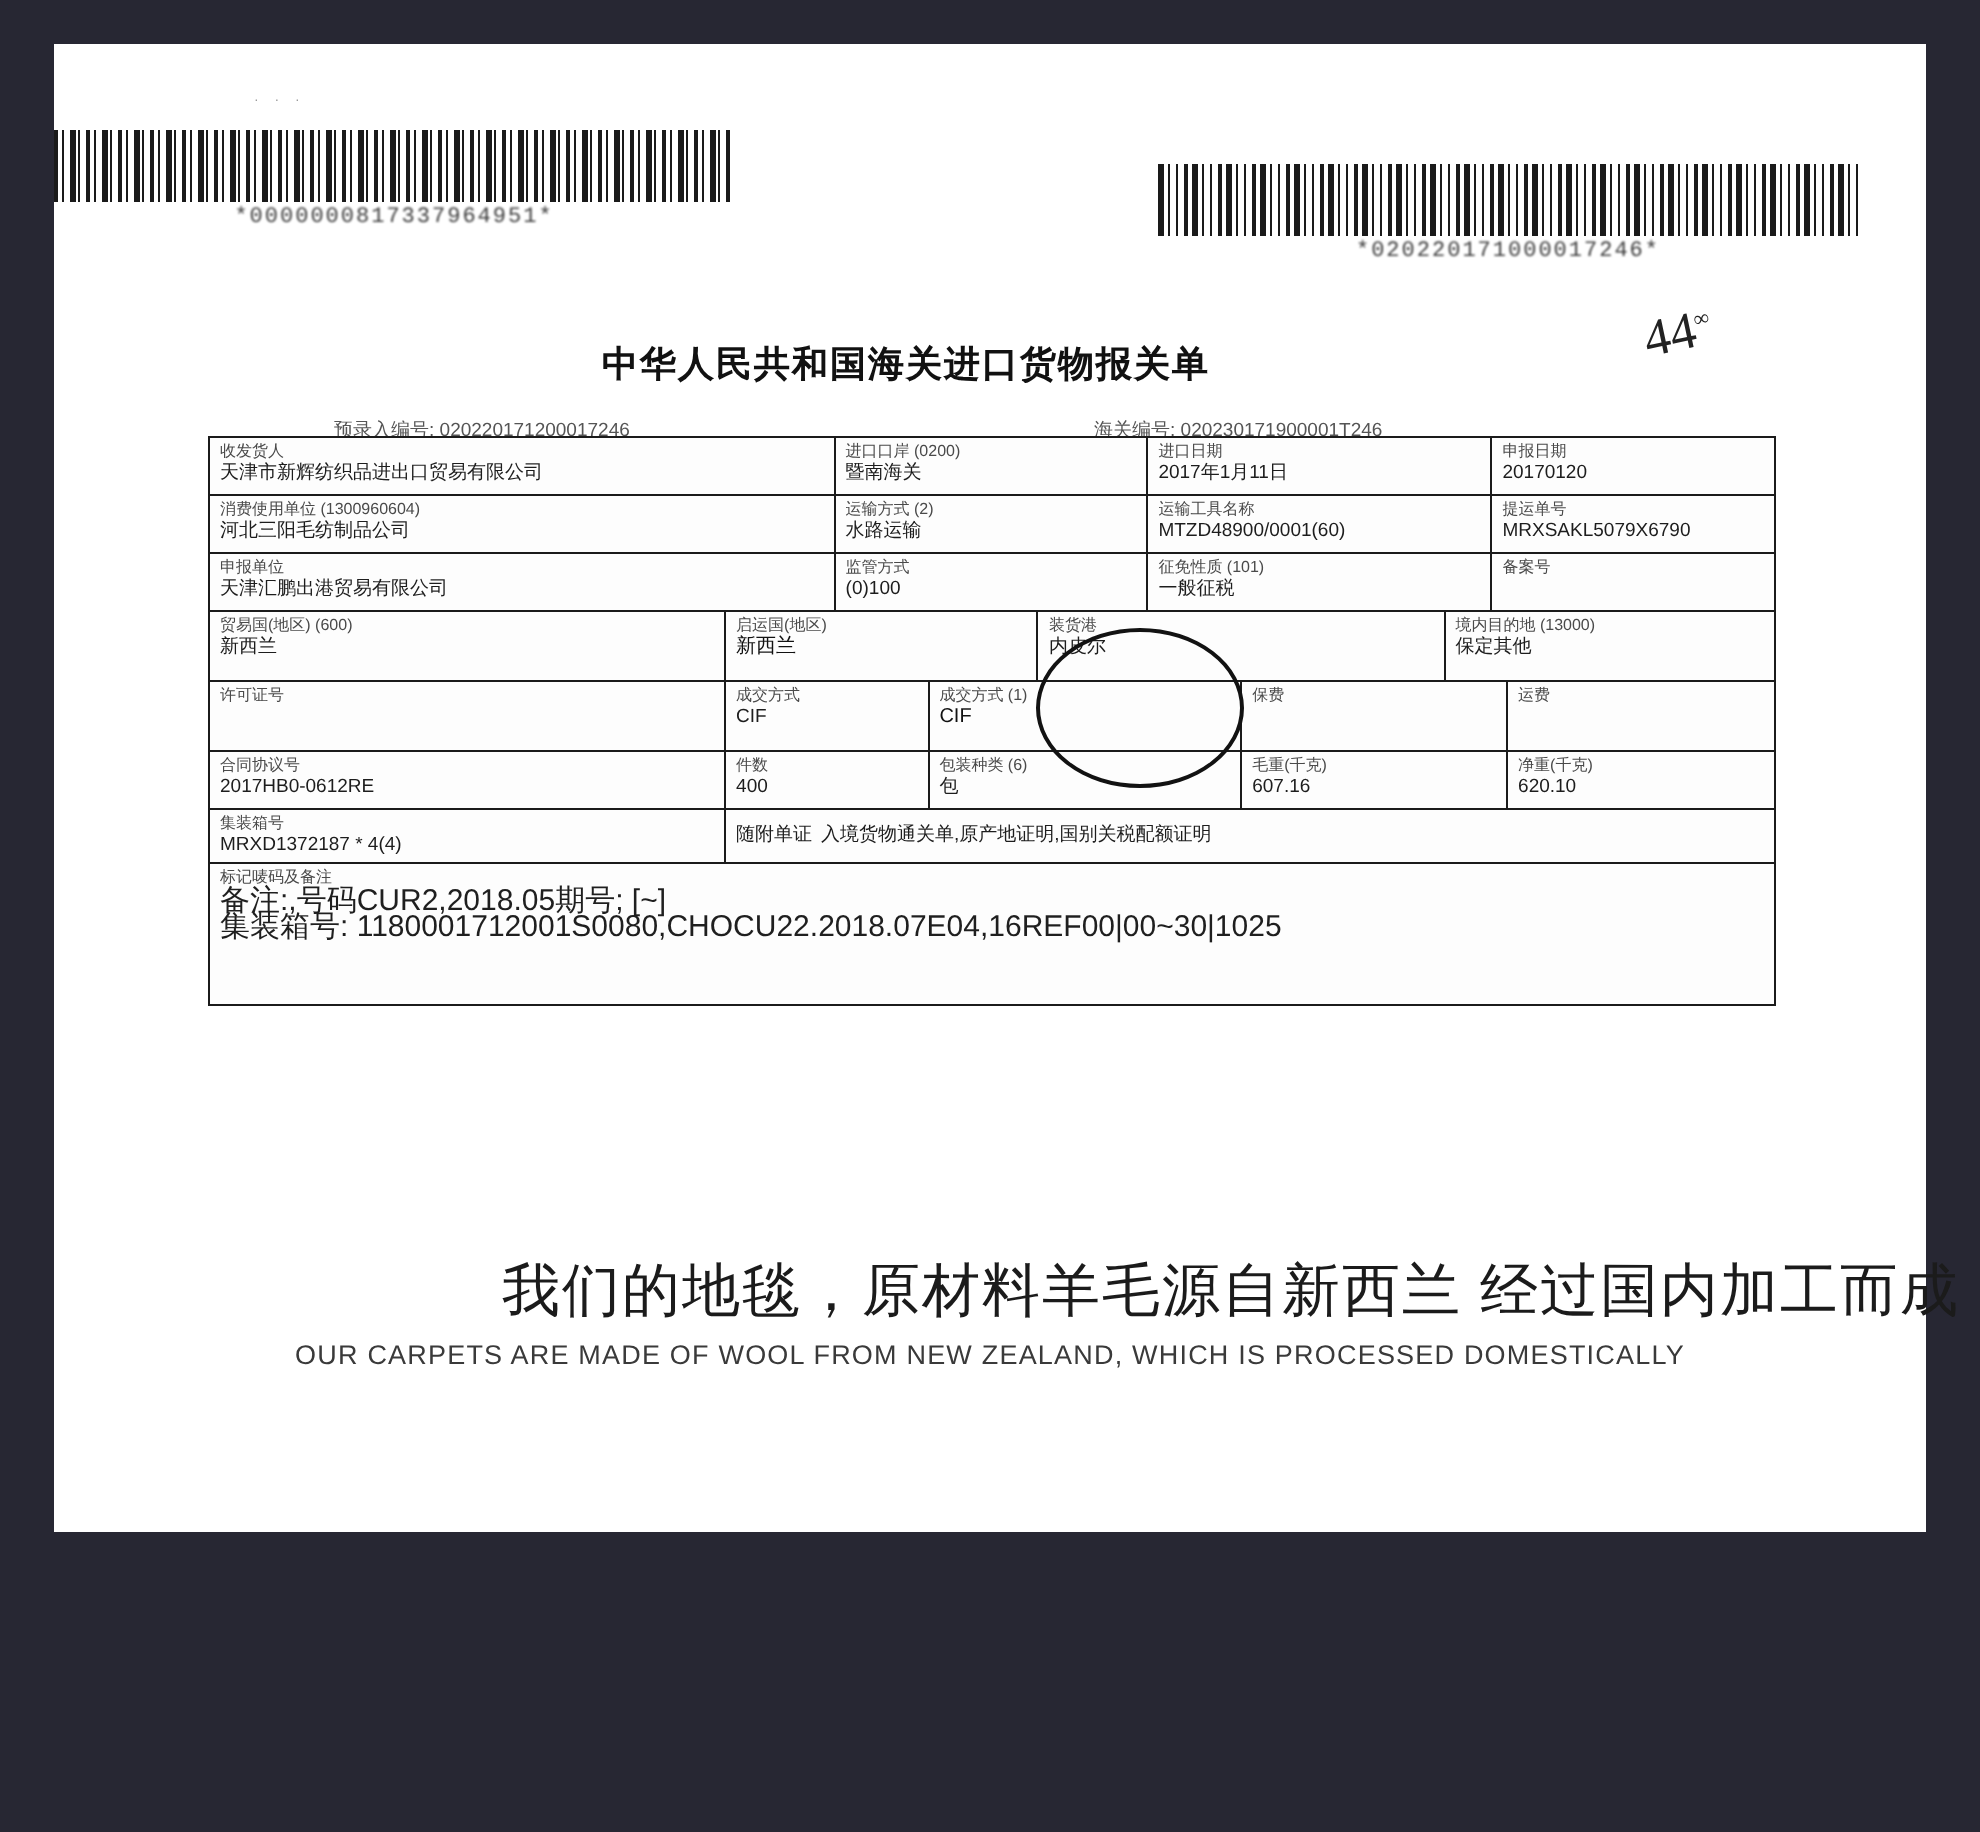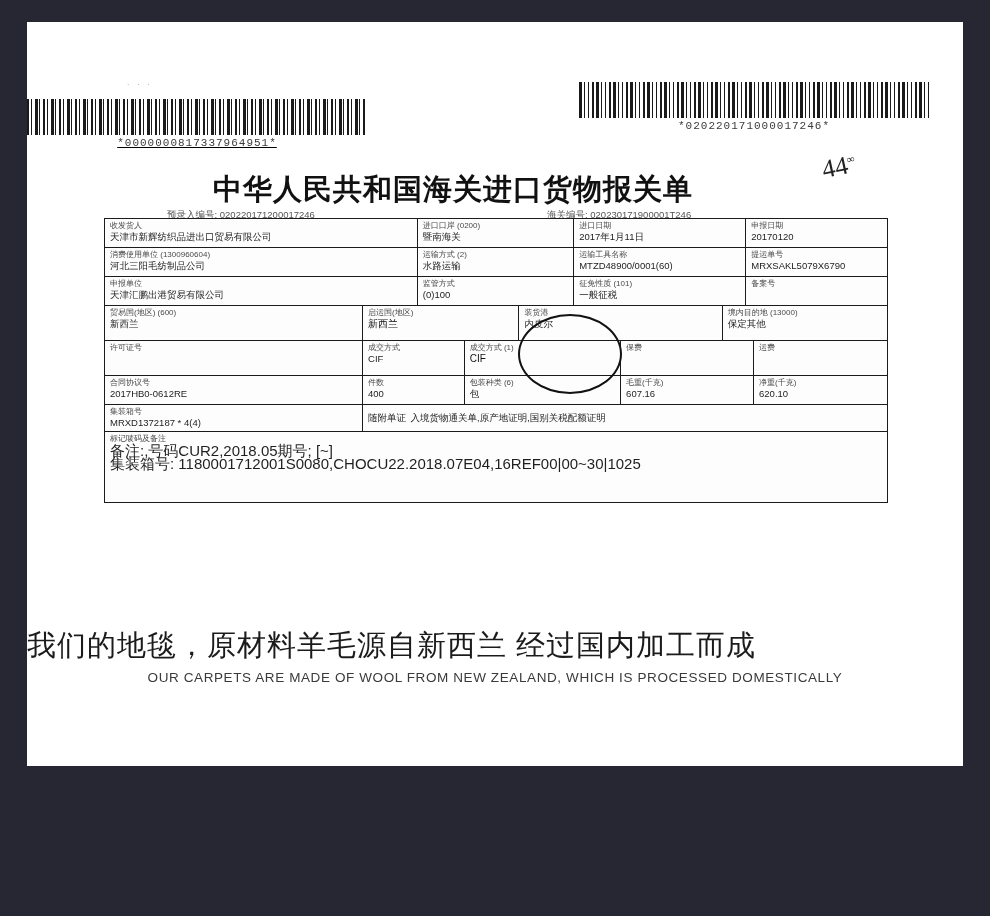--- a/index.html
+++ b/index.html
@@ -62,21 +62,21 @@
     letter-spacing: 3px;
   }
 
   
   .doc-title {
     position: absolute;
     left: 0;
     top: 148px;
     width: 852px;
     text-align: center;
-    font-size: 29px;
+    font-size: 18px;
     font-weight: bold;
     color: #111;
     letter-spacing: 1px;
   }
   .hand-mark {
     position: absolute;
     left: 795px;
     top: 130px;
     font-size: 26px;
     color: #222;
@@ -155,42 +155,43 @@
     pointer-events: none;
     z-index: 5;
   }
 
   
   .cap-cn {
     position: absolute;
     left: 0;
     top: 604px;
     width: 936px;
-    text-align: left;
+    text-align: right;
     font-size: 29px;
     color: #1b1b1b;
     letter-spacing: 1px;
+    padding-left: 17px;
   }
   .cap-en {
     position: absolute;
     left: 0;
     top: 648px;
     width: 936px;
     text-align: center;
     font-size: 13.5px;
     color: #3a3a3a;
     letter-spacing: 0.6px;
   }
 </style>
 </head>
 <body>
 
 <div class="page">
 
-  <div class="barcode-block" style="left:0px; top:77px; width:340px;text-decoration:underline;">
+  <div class="barcode-block" style="left:0px; top:43px; width:340px;">
     <div class="tiny-top" style="left:100px; top:-18px;">· · ·</div>
     <div class="barcode bc-a"></div>
     <div class="barcode-num">*0000000817337964951*</div>
   </div>
 
   <div class="barcode-block" style="left:533px; top:60px; width:350px;padding-left:19px;">
     <div class="barcode bc-b"></div>
     <div class="barcode-num">*020220171000017246*</div>
   </div>
 

